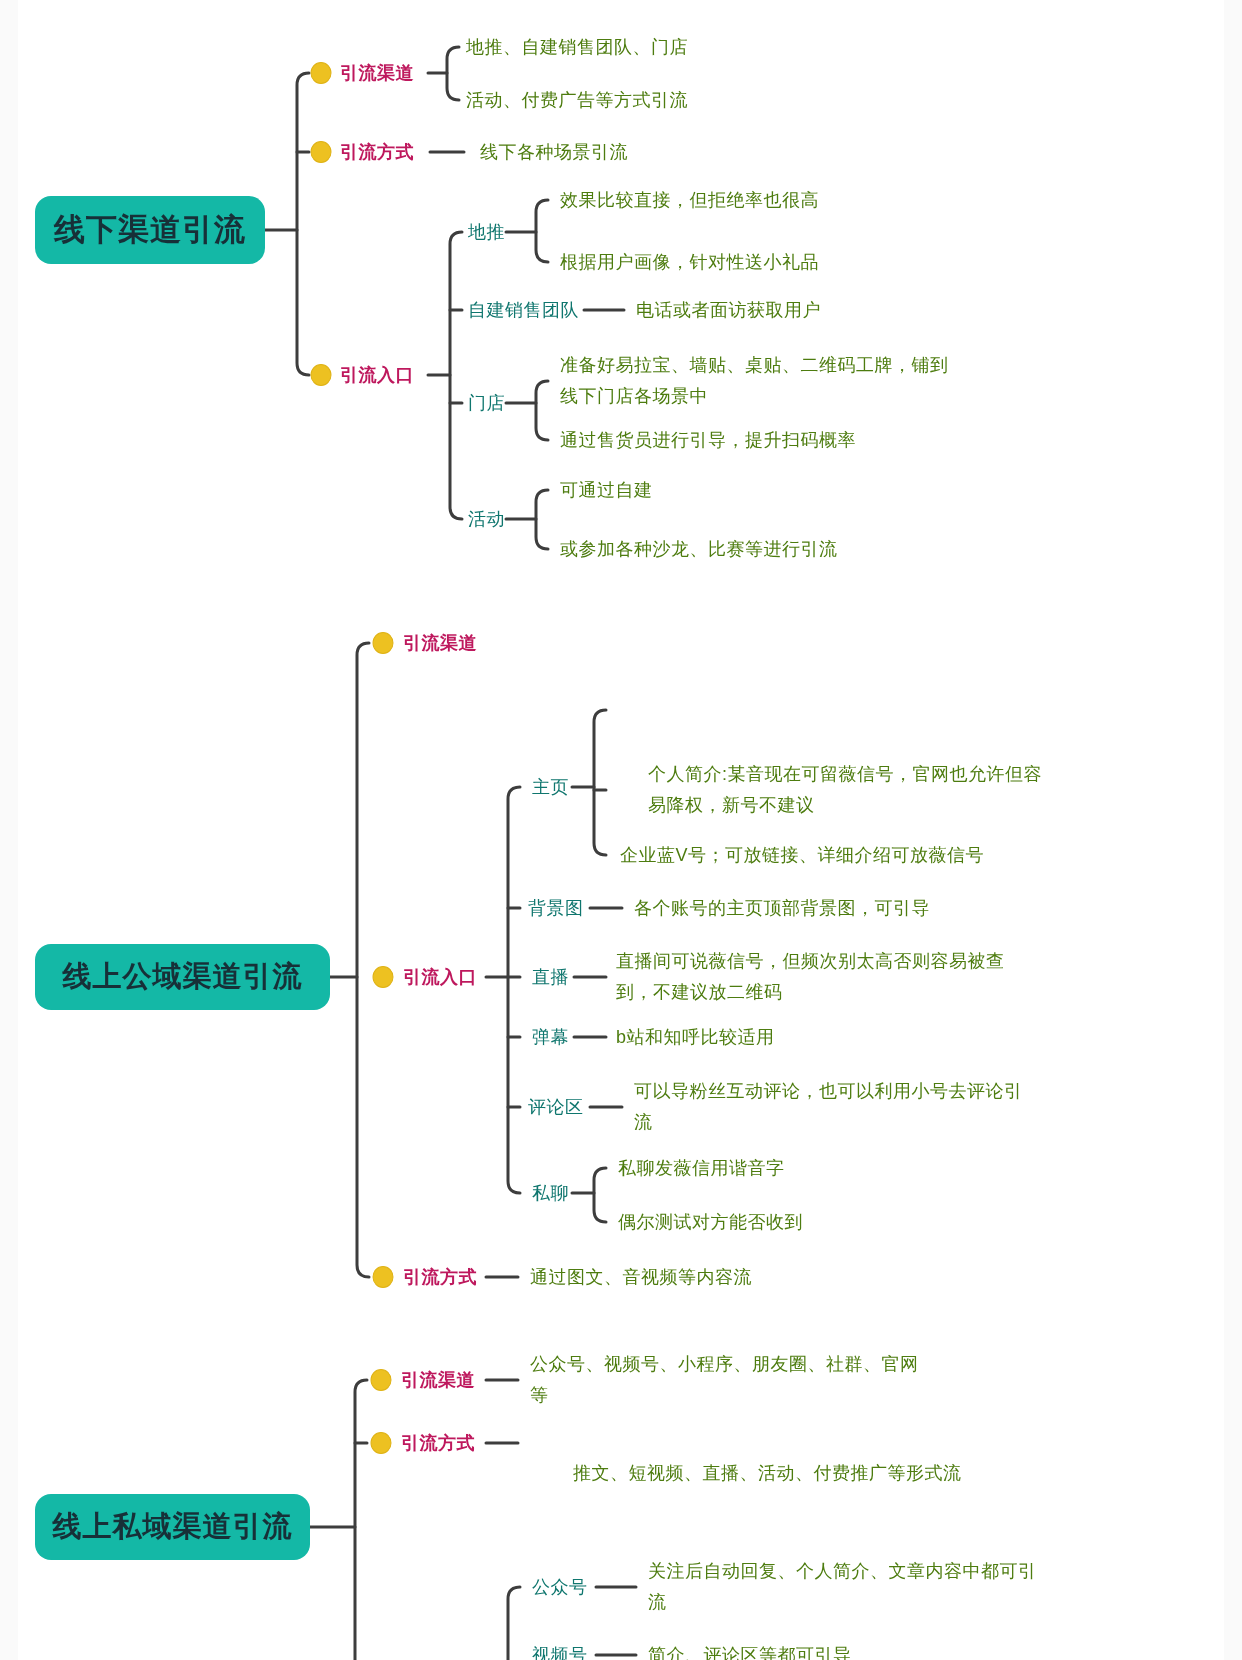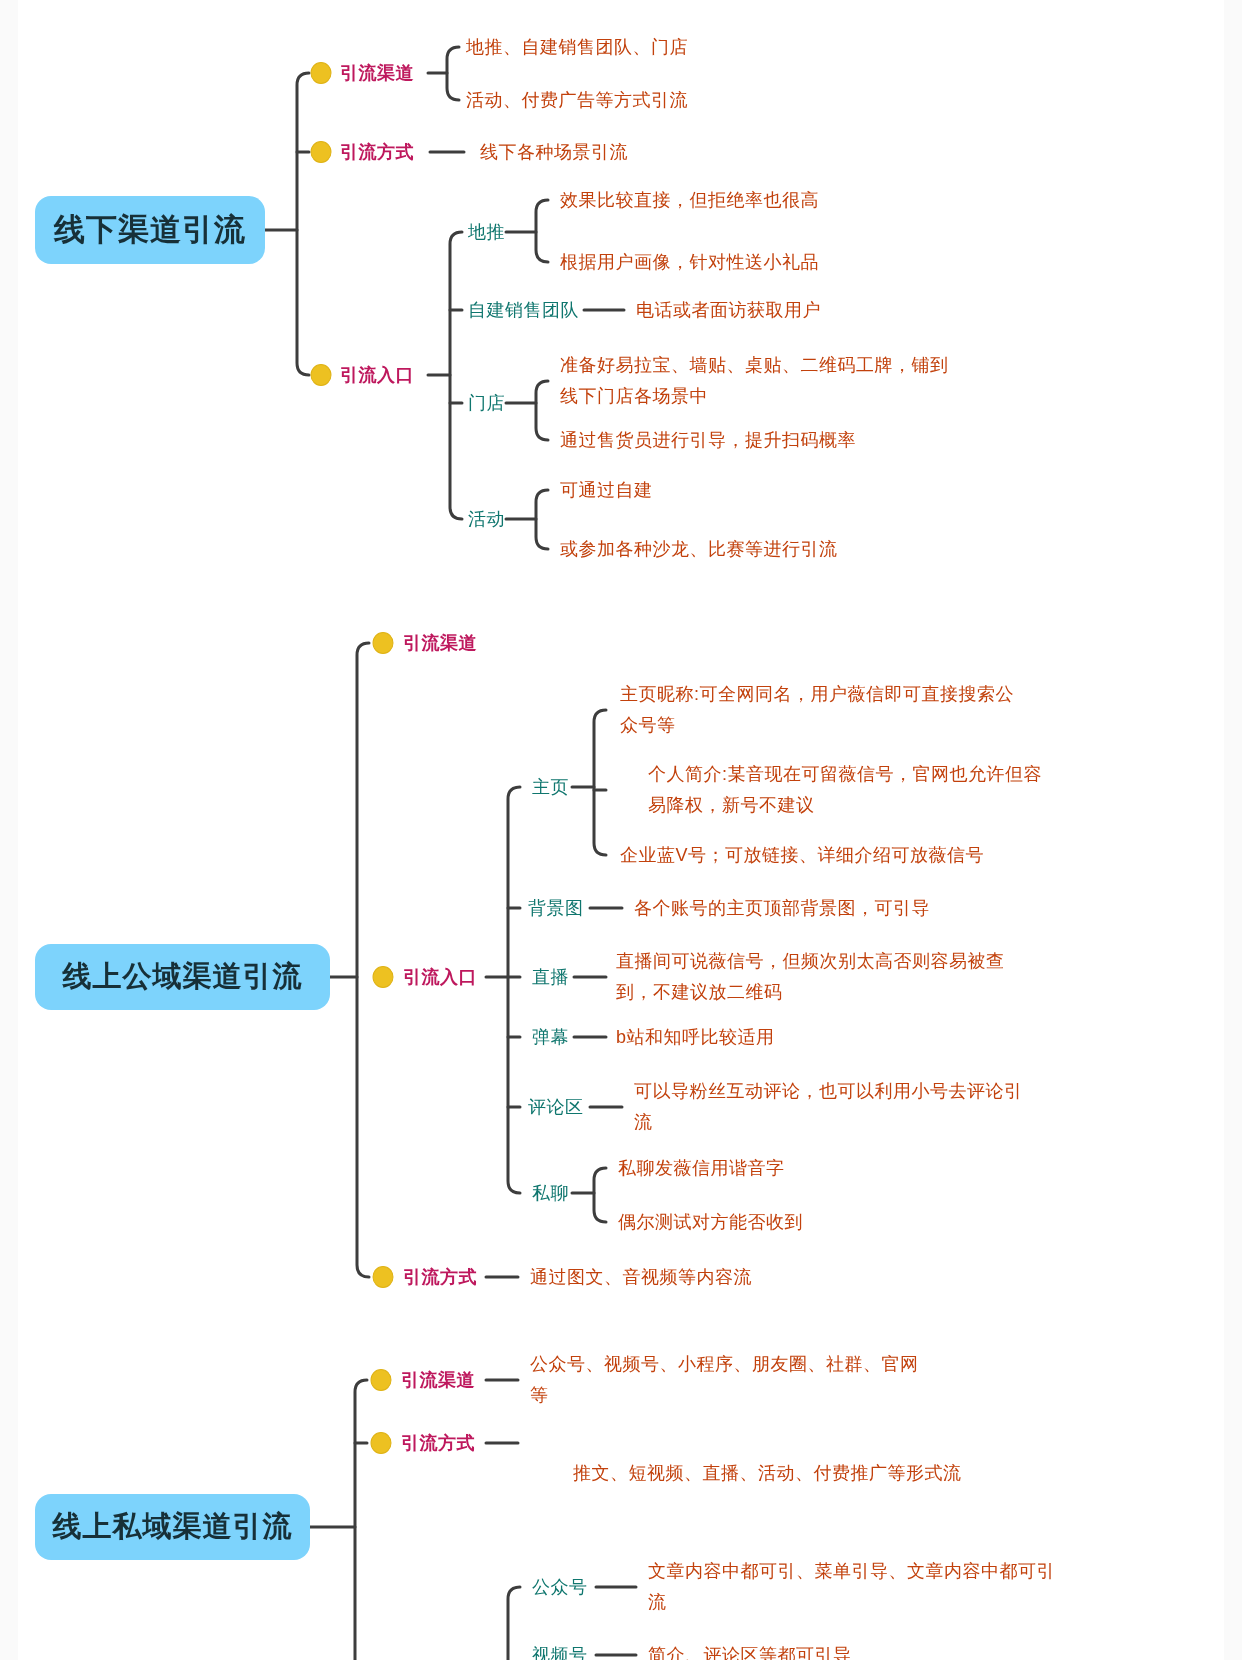--- a/index.html
+++ b/index.html
@@ -4,32 +4,32 @@
 <style>
   html,body{margin:0;padding:0;}
   body{font-family:"Liberation Sans","DejaVu Sans",sans-serif;background:#ffffff;}
   #canvas{position:relative;width:1242px;height:1660px;background:#ffffff;overflow:hidden;}
   .edge-strip{position:absolute;top:0;bottom:0;background:#fafafa;}
   .edge-strip.left{left:0;width:18px;}
   .edge-strip.right{right:0;width:18px;}
   #wires{position:absolute;left:0;top:0;width:1242px;height:1660px;pointer-events:none;}
   #wires path{fill:none;stroke:#3d3d3d;stroke-width:3;stroke-linecap:round;}
   .root{position:absolute;display:flex;align-items:center;justify-content:center;
-        background:#7dd3fc;color:#173038;font-weight:bold;border-radius:16px;
+        background:#14b8a6;color:#173038;font-weight:bold;border-radius:16px;
         transform:translateY(-50%);letter-spacing:1px;}
   .root.r1{font-size:31px;}
   .root.r2{font-size:29px;}
   .dot{position:absolute;width:21px;height:22px;border-radius:50%;
        background:#edc121;border:1px solid #dfb215;box-sizing:border-box;
        transform:translate(-50%,-50%);}
   .lvl2{position:absolute;transform:translateY(-50%);font-size:18px;font-weight:bold;
         color:#be185d;white-space:nowrap;letter-spacing:.5px;}
   .lvl3{position:absolute;transform:translateY(-50%);font-size:18px;color:#0f766e;
         white-space:nowrap;letter-spacing:.5px;}
-  .leaf{position:absolute;transform:translateY(-50%);font-size:18px;color:#c2410c;
+  .leaf{position:absolute;transform:translateY(-50%);font-size:18px;color:#4d7c0f;
         line-height:31px;white-space:pre-line;letter-spacing:.5px;}
 </style>
 </head>
 <body>
 
 <div id="canvas">
   <div class="edge-strip left"></div>
   <div class="edge-strip right"></div>
 
   <svg id="wires" viewBox="0 0 1242 1660">
@@ -115,22 +115,20 @@
 
   <span class="dot" style="left:383px;top:643px;"></span>
   <span class="dot" style="left:383px;top:977px;"></span>
   <span class="dot" style="left:383px;top:1277px;"></span>
 
   <div class="lvl2" style="left:403px;top:643px;">引流渠道</div>
 
   <div class="lvl2" style="left:403px;top:977px;">引流入口</div>
 
   <div class="lvl3" style="left:532px;top:787px;">主页</div>
-  <div class="leaf" style="left:620px;top:710px;">主页昵称:可全网同名，用户薇信即可直接搜索公
-众号等</div>
   <div class="leaf" style="left:648px;top:790px;">个人简介:某音现在可留薇信号，官网也允许但容
 易降权，新号不建议</div>
   <div class="leaf" style="left:620px;top:855px;">企业蓝V号；可放链接、详细介绍可放薇信号</div>
 
   <div class="lvl3" style="left:528px;top:908px;">背景图</div>
   <div class="leaf" style="left:634px;top:908px;">各个账号的主页顶部背景图，可引导</div>
 
   <div class="lvl3" style="left:532px;top:977px;">直播</div>
   <div class="leaf" style="left:616px;top:977px;">直播间可说薇信号，但频次别太高否则容易被查
 到，不建议放二维码</div>
@@ -155,18 +153,18 @@
   <span class="dot" style="left:381px;top:1443px;"></span>
 
   <div class="lvl2" style="left:401px;top:1380px;">引流渠道</div>
   <div class="leaf" style="left:530px;top:1380px;">公众号、视频号、小程序、朋友圈、社群、官网
 等</div>
 
   <div class="lvl2" style="left:401px;top:1443px;">引流方式</div>
   <div class="leaf" style="left:530px;top:1473px;margin-left:43px;">推文、短视频、直播、活动、付费推广等形式流</div>
 
   <div class="lvl3" style="left:532px;top:1587px;">公众号</div>
-  <div class="leaf" style="left:648px;top:1587px;">文章内容中都可引、菜单引导、文章内容中都可引
+  <div class="leaf" style="left:648px;top:1587px;">关注后自动回复、个人简介、文章内容中都可引
 流</div>
 
   <div class="lvl3" style="left:532px;top:1655px;">视频号</div>
   <div class="leaf" style="left:648px;top:1655px;">简介、评论区等都可引导</div>
 </div>
 
 </body></html>

